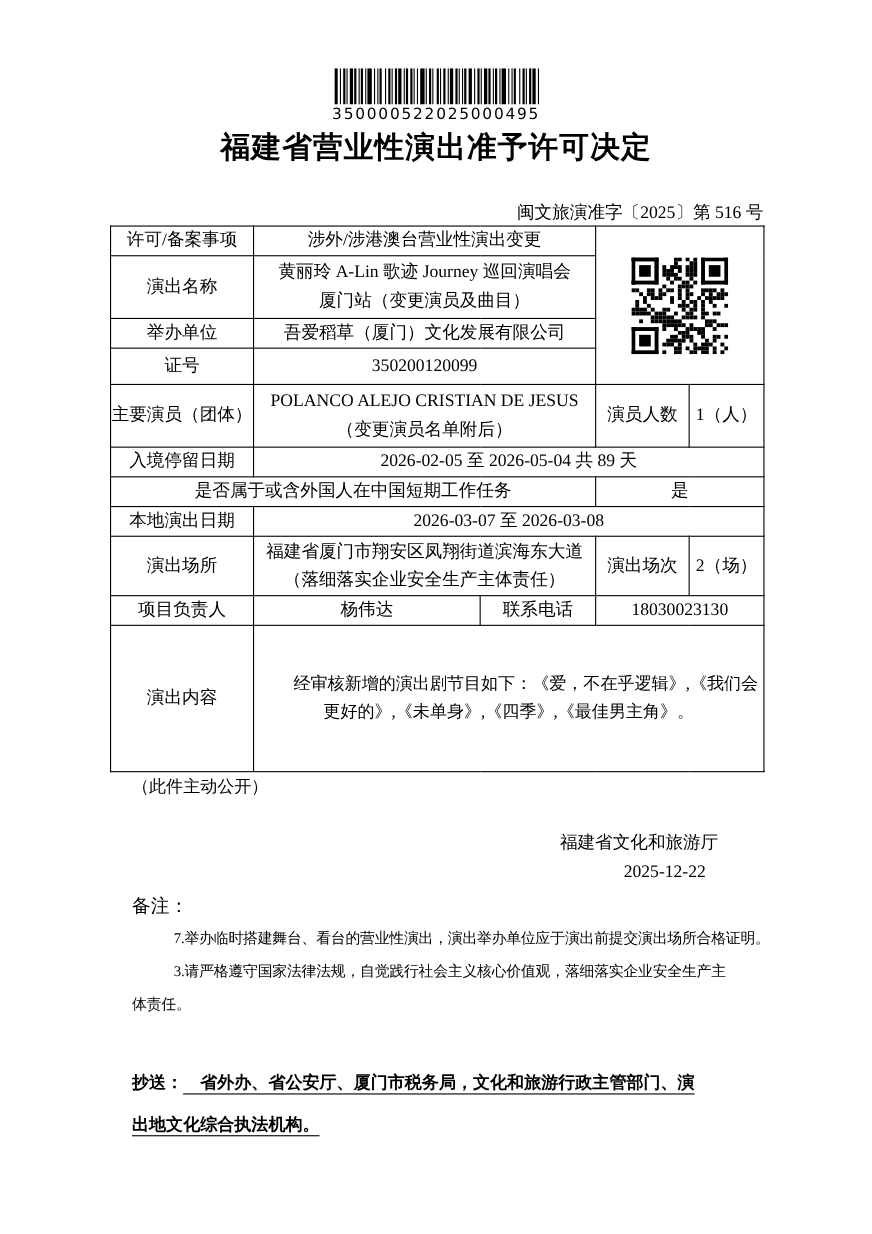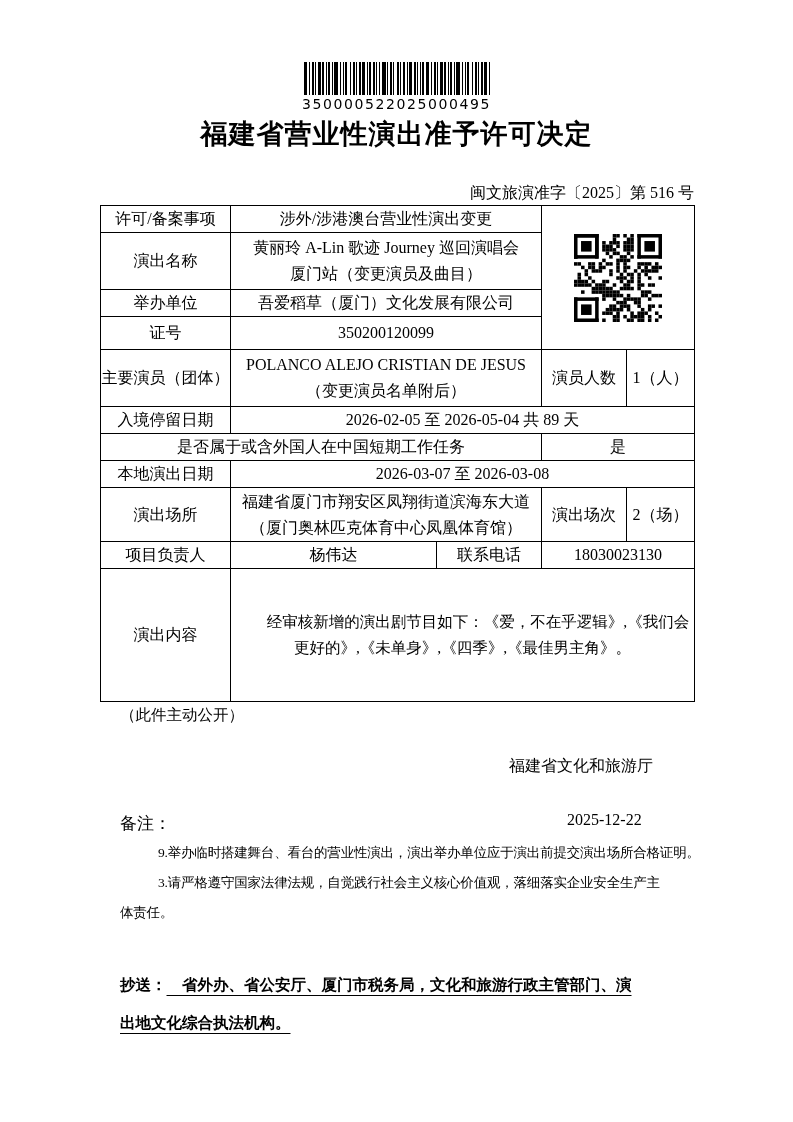--- a/index.html
+++ b/index.html
@@ -78,21 +78,21 @@
   }
   td.content-cell .indent { text-indent: 2em; display: block; }
   .latin { font-family: "Liberation Serif", serif; }
 
   
   .qr-wrap { display: flex; align-items: center; justify-content: center; }
 
   
   .disclosure { position: absolute; left: 120px; top: 705px; font-size: 15.5px; }
   .issuer     { position: absolute; left: 509px; top: 756px; font-size: 16px; }
-  .issue-date { position: absolute; left: 567px; top: 784px; font-size: 16px; margin-top: 27px; }
+  .issue-date { position: absolute; left: 567px; top: 784px; font-size: 16px; }
 
   .notes-label { position: absolute; left: 120px; top: 812px; font-size: 17px; }
   .notes {
     position: absolute; left: 120px; top: 838px; width: 580px;
     font-size: 13.5px; letter-spacing: -0.2px;
   }
   .notes p { margin: 0; line-height: 30px; text-indent: 38px; }
   .notes p.note-3 { width: 550px; }
 
   .cc-block {
@@ -410,21 +410,21 @@
       <td colspan="2">是</td>
     </tr>
     <tr style="height:27px">
       <td>本地演出日期</td>
       <td colspan="4">2026-03-07 至 2026-03-08</td>
     </tr>
     <tr style="height:54px">
       <td>演出场所</td>
       <td colspan="2" class="two-line">
         <div>福建省厦门市翔安区凤翔街道滨海东大道</div>
-        <div>（厦门奥林匹克体育中心凤凰体育馆）</div>
+        <div>（落细落实企业安全生产主体责任）</div>
       </td>
       <td>演出场次</td>
       <td>2（场）</td>
     </tr>
     <tr style="height:27px">
       <td>项目负责人</td>
       <td>杨伟达</td>
       <td>联系电话</td>
       <td colspan="2" class="latin">18030023130</td>
     </tr>
@@ -436,21 +436,21 @@
     </tr>
   </tbody>
     </table>
 
   <div class="disclosure">（此件主动公开）</div>
   <div class="issuer">福建省文化和旅游厅</div>
   <div class="issue-date">2025-12-22</div>
 
   <div class="notes-label">备注：</div>
   <div class="notes">
-    <p>9.举办临时搭建舞台、看台的营业性演出，演出举办单位应于演出前提交演出场所合格证明。</p>
+    <p>7.举办临时搭建舞台、看台的营业性演出，演出举办单位应于演出前提交演出场所合格证明。</p>
     <p class="note-3">3.请严格遵守国家法律法规，自觉践行社会主义核心价值观，落细落实企业安全生产主体责任。</p>
   </div>
 
   <div class="cc-block">
     <span>抄送：</span><span class="cc-underlined">　省外办、省公安厅、厦门市税务局，文化和旅游行政主管部门、演出地文化综合执法机构。</span>
   </div>
 
 </div>
 
 </body></html>

